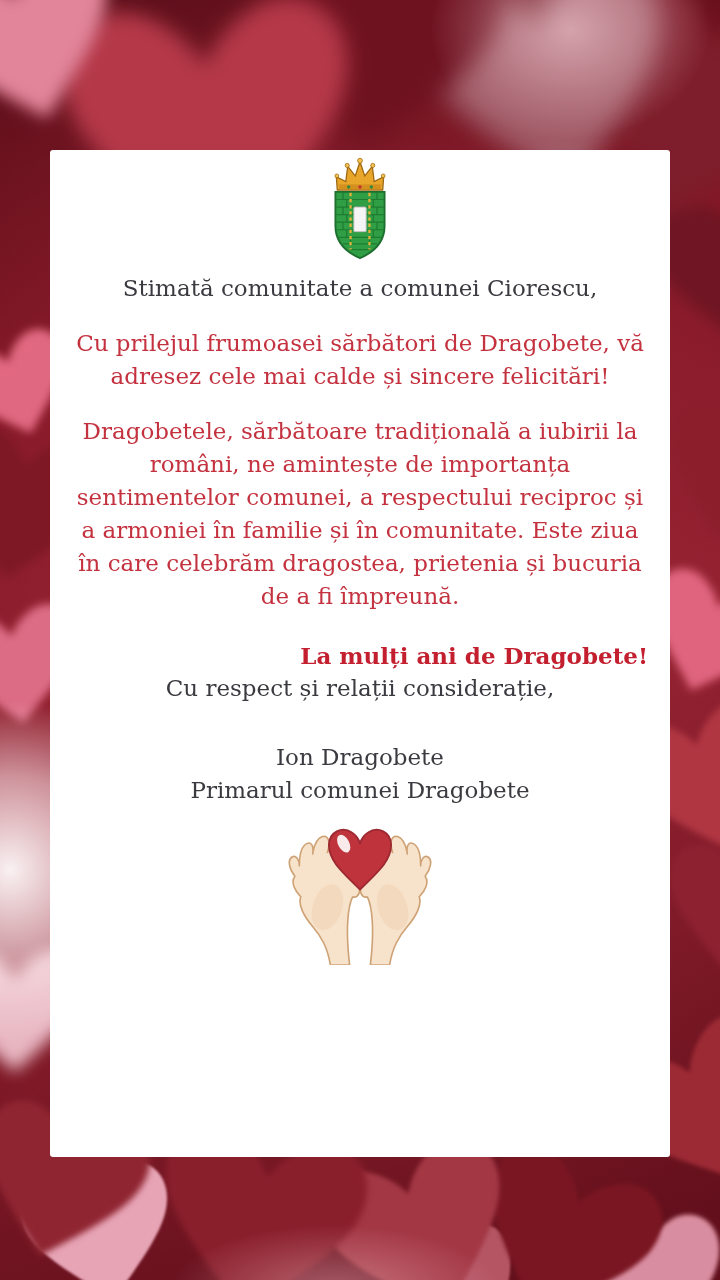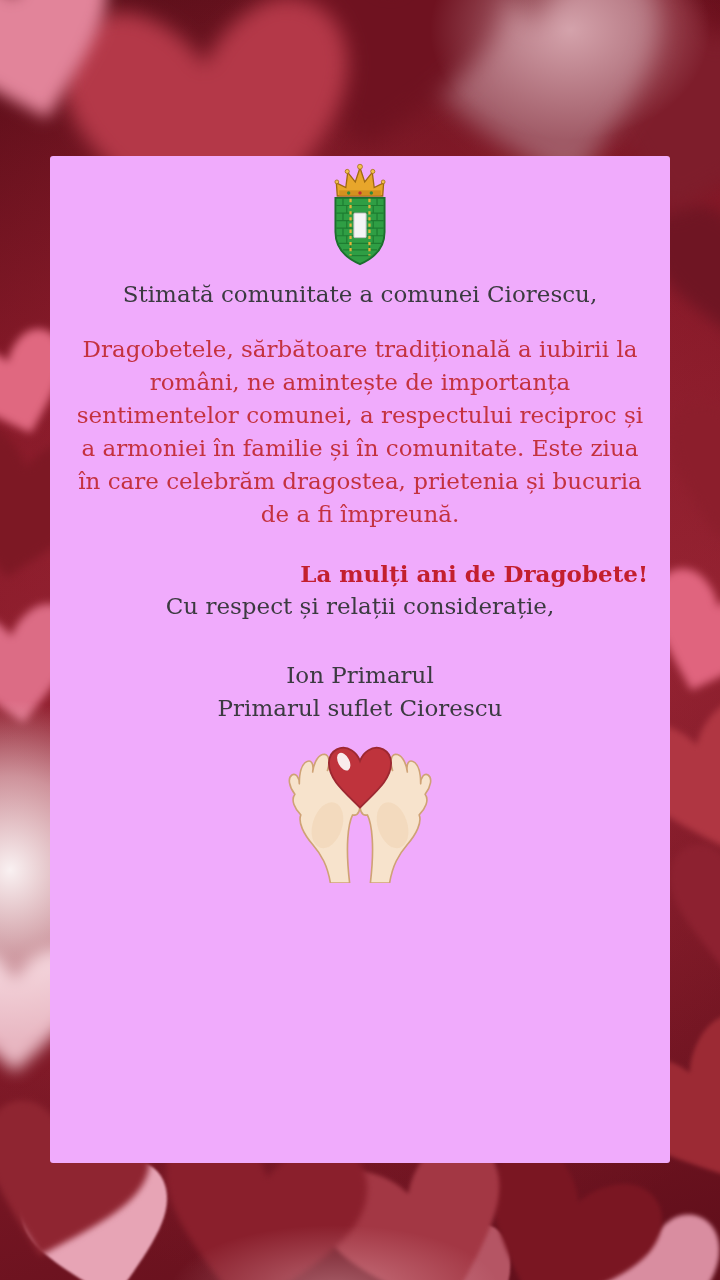--- a/index.html
+++ b/index.html
@@ -19,22 +19,22 @@
   .bh svg{display:block;width:100%;height:100%;}
   .bloom{position:absolute;border-radius:50%;pointer-events:none;}
   .bloom-left{left:-150px;top:700px;width:320px;height:340px;
     background:radial-gradient(closest-side,rgba(255,252,252,.95),rgba(255,240,243,.55) 55%,rgba(255,255,255,0));}
   .bloom-top{left:430px;top:-80px;width:280px;height:220px;
     background:radial-gradient(closest-side,rgba(255,222,228,.55),rgba(255,222,228,0));}
   .bloom-bottom{left:170px;top:1225px;width:330px;height:130px;
     background:radial-gradient(closest-side,rgba(255,205,214,.4),rgba(255,205,214,0));}
   
   .card{
-    position:absolute;left:50px;top:156px;width:620px;height:1007px;
-    background:#f0abfc;border-radius:3px;overflow:hidden;
+    position:absolute;left:50px;top:150px;width:620px;height:1007px;
+    background:#ffffff;border-radius:3px;overflow:hidden;
     text-align:center;
   }
   .coat{margin:6px auto 0;width:80px;height:104px;}
   .coat svg{display:block;width:100%;height:100%;}
   .card p{margin:0 auto;max-width:576px;font-size:23px;line-height:33px;}
   .salutation{margin-top:12px !important;color:#3b3a40;}
   .red-par{color:#c4323f;margin-top:22px !important;}
   .greeting{margin-top:26px !important;color:#c31f2e;font-weight:bold;text-align:right;}
   .closing{color:#3b3a40;}
   .sig-name{margin-top:36px !important;color:#3b3a40;}
@@ -210,27 +210,28 @@
       <g stroke="#e3b23a" stroke-width="2.4" stroke-dasharray="3.5 3">
         <line x1="30" y1="39" x2="30" y2="99"></line>
         <line x1="50" y1="39" x2="50" y2="99"></line>
       </g>
       <rect x="33.5" y="54" width="13" height="26" rx="1" fill="#f5f5f5" stroke="#bdbdbd" stroke-width="1"></rect>
     </svg>
   </div>
 
   <p class="salutation">Stimată comunitate a comunei Ciorescu,</p>
 
+  <p class="red-par">Cu prilejul frumoasei sărbători de Dragobete, vă adresez cele mai calde și sincere felicitări!</p>
   <p class="red-par">Dragobetele, sărbătoare tradițională a iubirii la români, ne amintește de importanța sentimentelor comunei, a respectului reciproc și a armoniei în familie și în comunitate. Este ziua în care celebrăm dragostea, prietenia și bucuria de a fi împreună.</p>
 
   <p class="greeting">La mulți ani de Dragobete!</p>
   <p class="closing">Cu respect și relații considerație,</p>
 
-  <p class="sig-name">Ion Primarul</p>
-  <p class="sig-title">Primarul suflet Ciorescu</p>
+  <p class="sig-name">Ion Dragobete</p>
+  <p class="sig-title">Primarul comunei Dragobete</p>
 
   <div class="illustration">
     <svg viewBox="0 0 220 200">
 
       <g>
         <path d="M96 200 L70 200
                  C66 176 58 162 46 148
                  C34 134 26 118 30 108
                  C22 100 16 88 22 80
                  C14 70 12 58 18 54

